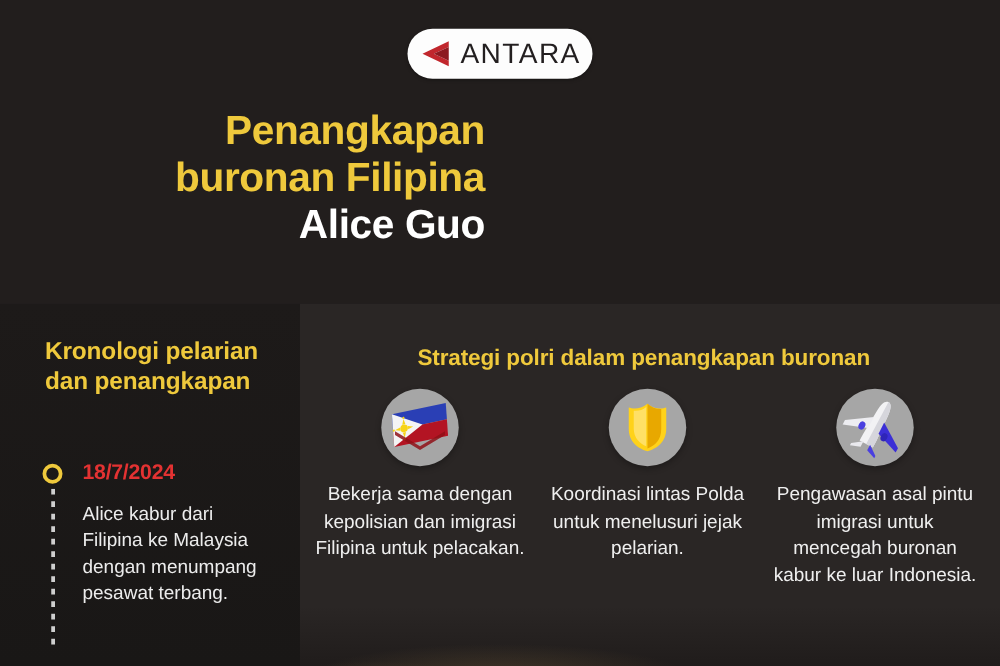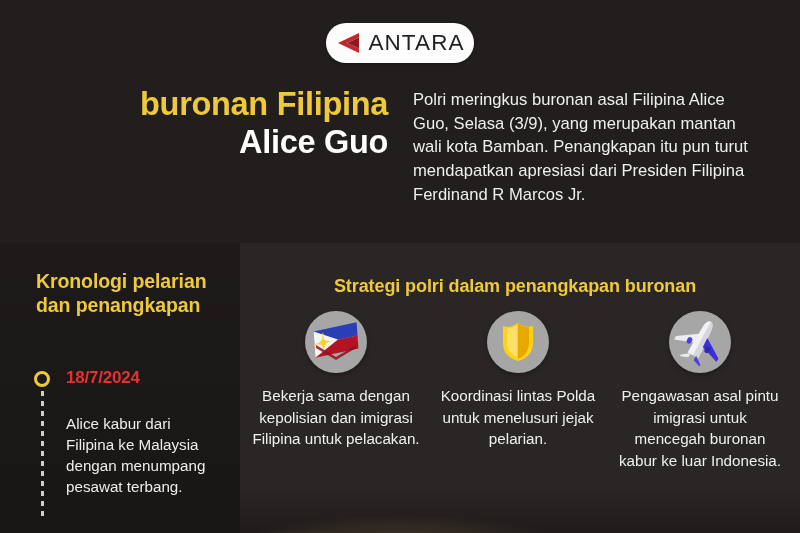--- a/index.html
+++ b/index.html
@@ -133,21 +133,21 @@
   }
   .tl-date {
     color: #e33232;
     font-weight: bold;
     font-size: 17px;
     line-height: 1.1;
     letter-spacing: -0.2px;
     margin-top: 28px;
   }
   .tl-body {
-    margin-top: 26px;
+    margin-top: 14px;
     color: #ececec;
     font-size: 15.2px;
     line-height: 1.38;
     width: 150px;
   }
   .tl-item-2 { margin-top: 34px; }
 
   
   .cards {
     position: absolute;
@@ -186,25 +186,25 @@
       <span>
         <svg class="logo-mark" viewBox="0 0 26 24" aria-hidden="true">
           <path d="M24 2 L3 12 L24 22 L24 17.5 L12 12 L24 6.5 Z" fill="#c1272d"></path>
           <path d="M24 6.5 L12 12 L24 17.5 Z" fill="#8c1a20"></path>
         </svg>
       </span>
       <span class="logo-word">ANTARA</span>
     </div>
 
     <div class="headline">
+      <span class="l1">Penangkapan</span>
       <span class="l2">buronan Filipina</span>
       <span class="l3">Alice Guo</span>
     </div>
 
-    <div class="lede">Polri meringkus buronan asal Filipina Alice Guo, Selasa (3/9), yang merupakan mantan wali kota Bamban. Penangkapan itu pun turut mendapatkan apresiasi dari Presiden Filipina Ferdinand R Marcos Jr.</div>
   </div>
 
   <div class="lower">
 
     <div class="photo-strip"></div>
 
     <div class="left-panel">
       <div class="section-title kronologi-title">Kronologi pelarian dan penangkapan</div>
 
       <div class="timeline">

